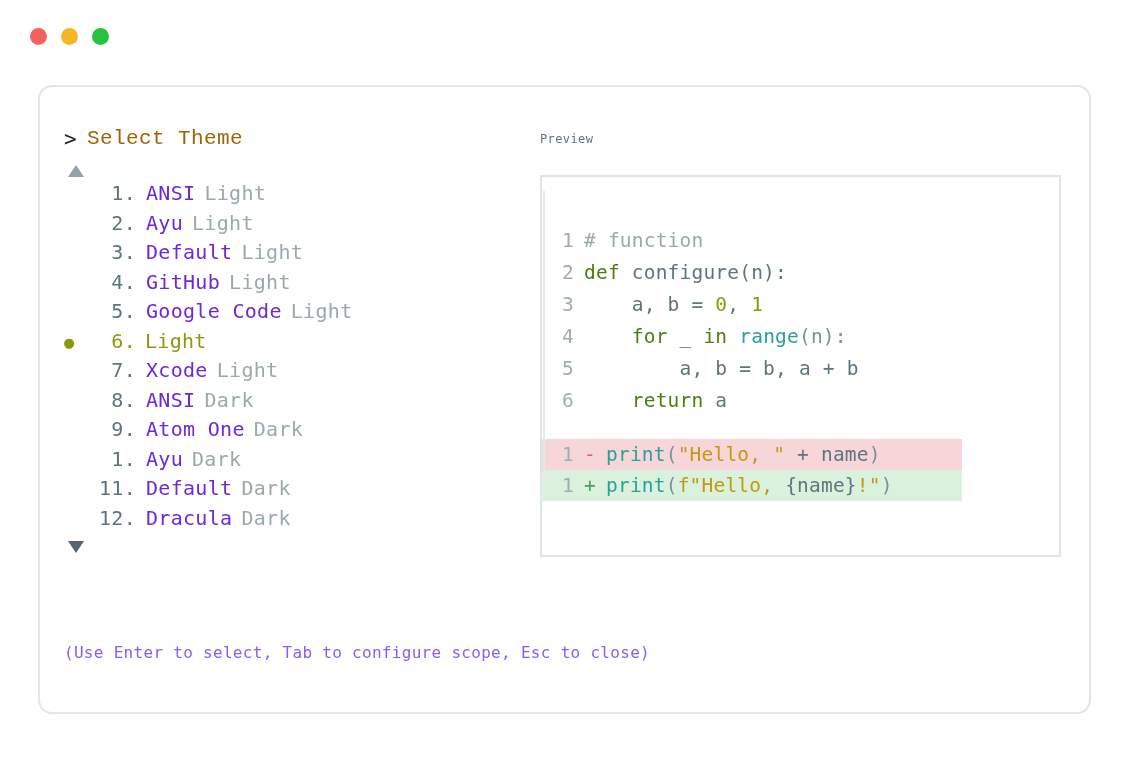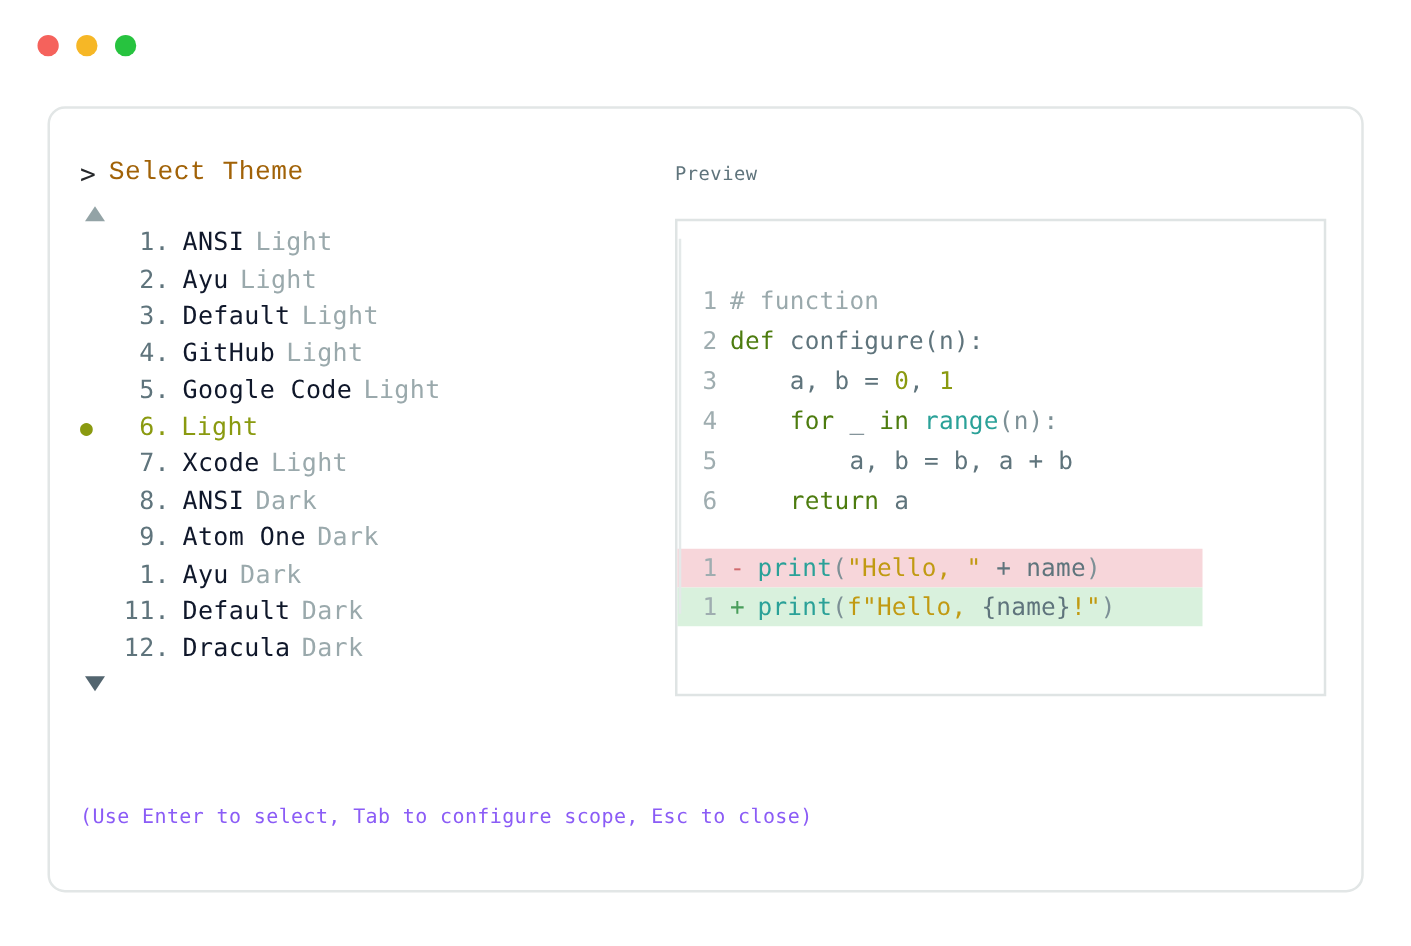--- a/index.html
+++ b/index.html
@@ -113,21 +113,21 @@
     color: #8a9a10;
     font-size: 17px;
   }
   .row-num {
     width: 46px;
     flex: 0 0 46px;
     text-align: right;
     color: #5f747c;
   }
   .row-name {
-    color: #0f172a;
+    color: #6d28d9;
     padding-left: 10px;
   }
   .row-variant {
     color: #9aa9ac;
     padding-left: 9px;
   }
   .theme-row.selected .row-num,
   .theme-row.selected .row-name,
   .theme-row.selected .row-variant {
     color: #8a9a10;
@@ -144,21 +144,21 @@
   }
 
   
   .right-col {
     position: absolute;
     left: 500px;
     top: 38px;
     width: 528px;
   }
   .preview-label {
-    font-size: 15px;
+    font-size: 12px;
     line-height: 28px;
     color: #5f747c;
     letter-spacing: 0.4px;
   }
   .preview-box {
     margin-top: 22px;
     width: 521px;
     height: 382px;
     box-sizing: border-box;
     border: 2px solid #dfe4e4;

